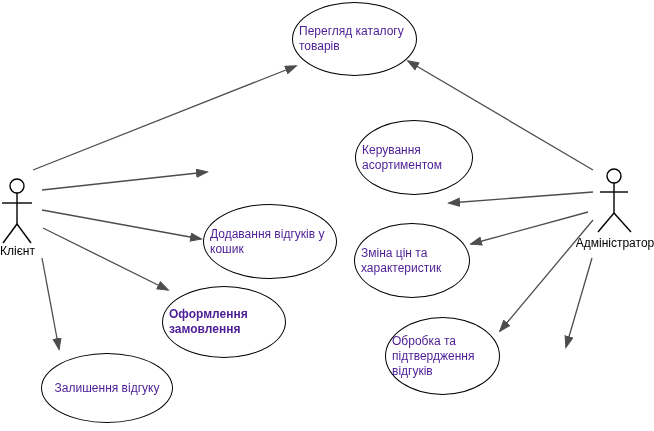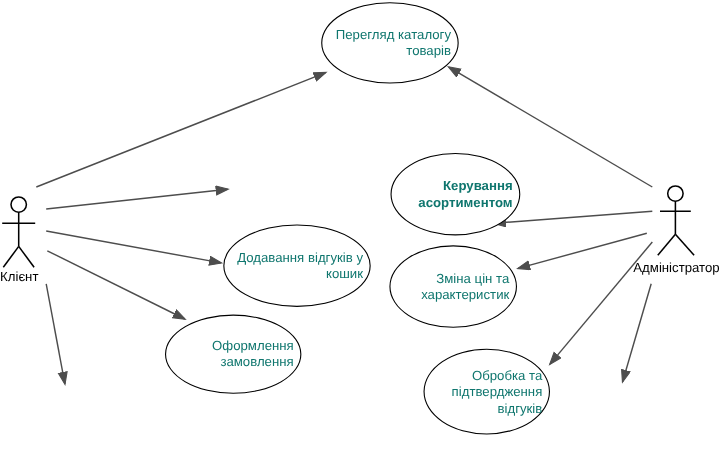--- a/index.html
+++ b/index.html
@@ -17,24 +17,24 @@
     border:1px solid #000000;
     border-radius:50%;
     background:#ffffff;
     display:flex;
     align-items:center;
     justify-content:center;
     padding:3px 6px;
   }
   .uc span{
     display:block;
-    text-align:right;
+    text-align:left;
     font-size:12px;
     line-height:1.25;
-    color:#0f766e;
+    color:#4c1d95;
   }
   .actor-label{
     position:absolute;
     text-align:center;
     font-size:12px;
     color:#000000;
   }
   .figure{stroke:#000000;stroke-width:1.4;fill:none;}
   .edge{stroke:#4d4d4d;stroke-width:1.3;fill:none;}
 </style>
@@ -81,26 +81,29 @@
 
   <div class="uc" style="left:292px;top:2px;width:125px;height:74px;">
     <span>Перегляд каталогу товарів</span>
   </div>
 
 
   <div class="uc" style="left:203px;top:204px;width:134px;height:75px;">
     <span>Додавання відгуків у кошик</span>
   </div>
 
-  <div class="uc" style="left:150px;top:286px;width:124px;height:72px;">
+  <div class="uc" style="left:162px;top:286px;width:124px;height:72px;font-weight:bold;">
     <span>Оформлення замовлення</span>
   </div>
 
+  <div class="uc" style="left:41px;top:353px;width:132px;height:70px;">
+    <span>Залишення відгуку</span>
+  </div>
 
-  <div class="uc" style="left:355px;top:139px;width:118px;height:75px;font-weight:bold;">
+  <div class="uc" style="left:355px;top:120px;width:118px;height:75px;">
     <span>Керування асортиментом</span>
   </div>
 
   <div class="uc" style="left:354px;top:223px;width:116px;height:75px;">
     <span>Зміна цін та характеристик</span>
   </div>
 
   <div class="uc" style="left:385px;top:317px;width:115px;height:78px;">
     <span>Обробка та підтвердження відгуків</span>
   </div>

